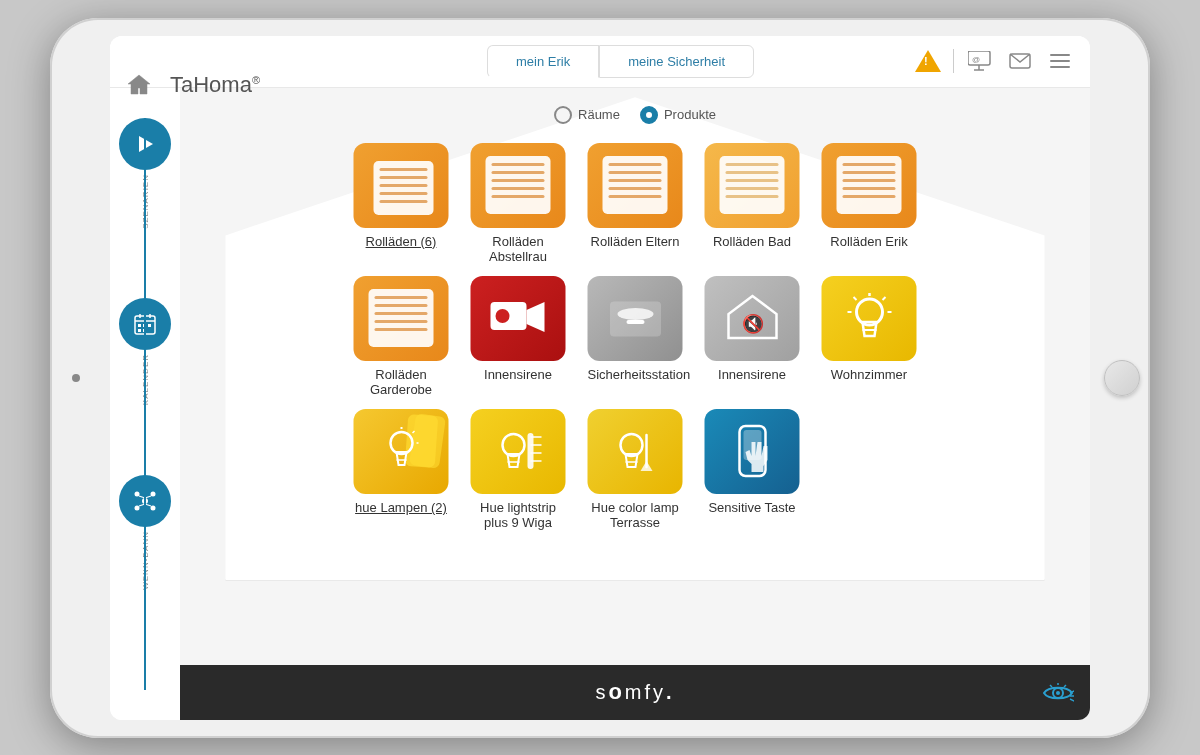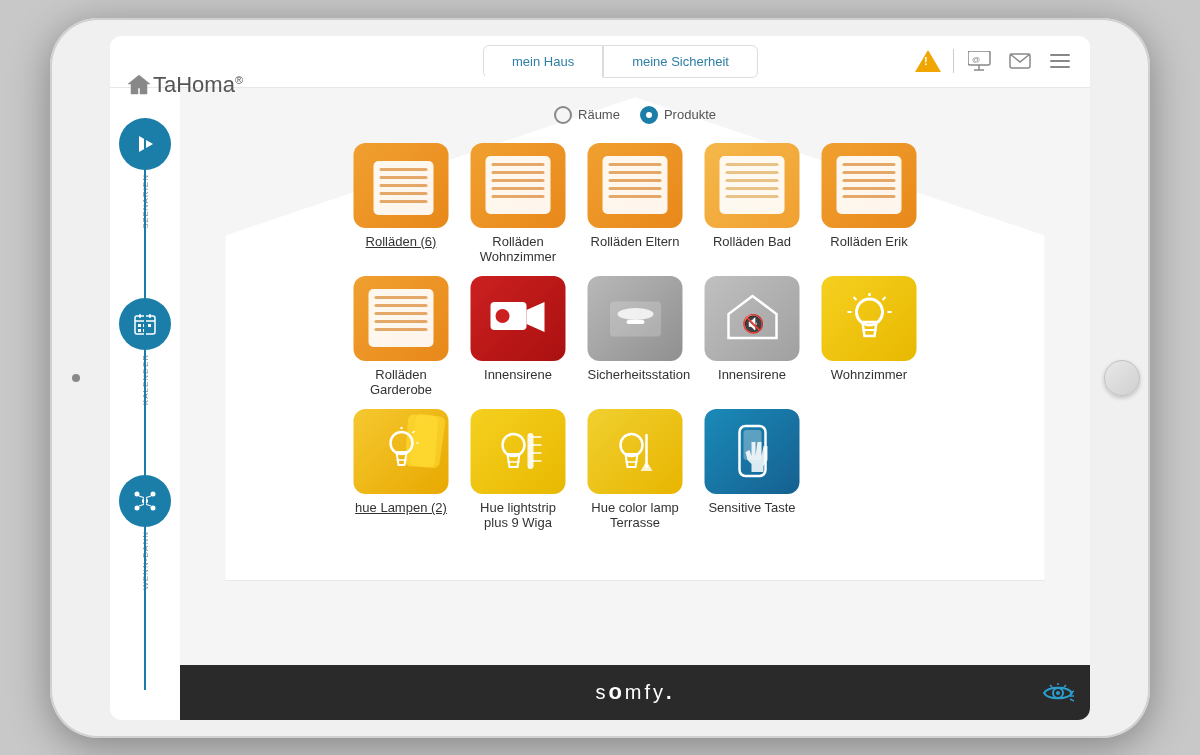--- a/index.html
+++ b/index.html
@@ -67,21 +67,21 @@
       align-items: center;
       height: 52px;
       padding: 0 16px;
       position: relative;
       z-index: 10;
     }
 
     .logo-area {
       display: flex;
       align-items: flex-start;
-      gap: 1px;
+      gap: 18px;
       min-width: 200px;
       margin-top: 48px;
     }
 
     .logo-icon {
       width: 26px;
       height: 26px;
       color: #555;
     }
 
@@ -333,21 +333,21 @@
     <div class="header">
       <div class="logo-area">
 
         <svg class="logo-icon" viewBox="0 0 26 26" fill="none">
           <path d="M13 3L2 12h3v10h7v-6h2v6h7V12h3L13 3z" fill="#888" stroke="#888" stroke-width="0.5"></path>
         </svg>
         <span style="font-size:22px;font-weight:300;color:#555;">TaHoma<sup style="font-size:11px;">®</sup></span>
       </div>
 
       <div class="nav-tabs">
-        <div class="nav-tab active">mein Haus</div>
+        <div class="nav-tab active">mein Erik</div>
         <div class="nav-tab">meine Sicherheit</div>
       </div>
 
       <div class="header-icons">
         <div class="alert-wrapper">
           <div class="alert-triangle"></div>
         </div>
         <div class="divider-v"></div>
         <div class="header-icon-btn">
           <svg width="24" height="20" viewBox="0 0 24 20" fill="none">
@@ -465,21 +465,21 @@
           <div class="product-item">
             <div style="width:95px;height:85px;border-radius:12px;background:linear-gradient(135deg,#f0a030,#e8881a);display:flex;align-items:center;justify-content:center;">
               <div style="width:65px;height:58px;border-radius:5px;background:rgba(255,255,255,0.92);padding:7px 6px;display:flex;flex-direction:column;gap:5px;">
                 <div style="height:3px;background:rgba(210,115,15,0.6);border-radius:2px;"></div>
                 <div style="height:3px;background:rgba(210,115,15,0.6);border-radius:2px;"></div>
                 <div style="height:3px;background:rgba(210,115,15,0.6);border-radius:2px;"></div>
                 <div style="height:3px;background:rgba(210,115,15,0.6);border-radius:2px;"></div>
                 <div style="height:3px;background:rgba(210,115,15,0.6);border-radius:2px;"></div>
               </div>
             </div>
-            <span class="product-label">Rolläden Wohnzimmer</span>
+            <span class="product-label">Rolläden Abstellrau</span>
           </div>
 
           <div class="product-item">
             <div style="width:95px;height:85px;border-radius:12px;background:linear-gradient(135deg,#f0a030,#e8881a);display:flex;align-items:center;justify-content:center;">
               <div style="width:65px;height:58px;border-radius:5px;background:rgba(255,255,255,0.92);padding:7px 6px;display:flex;flex-direction:column;gap:5px;">
                 <div style="height:3px;background:rgba(210,115,15,0.6);border-radius:2px;"></div>
                 <div style="height:3px;background:rgba(210,115,15,0.6);border-radius:2px;"></div>
                 <div style="height:3px;background:rgba(210,115,15,0.6);border-radius:2px;"></div>
                 <div style="height:3px;background:rgba(210,115,15,0.6);border-radius:2px;"></div>
                 <div style="height:3px;background:rgba(210,115,15,0.6);border-radius:2px;"></div>

